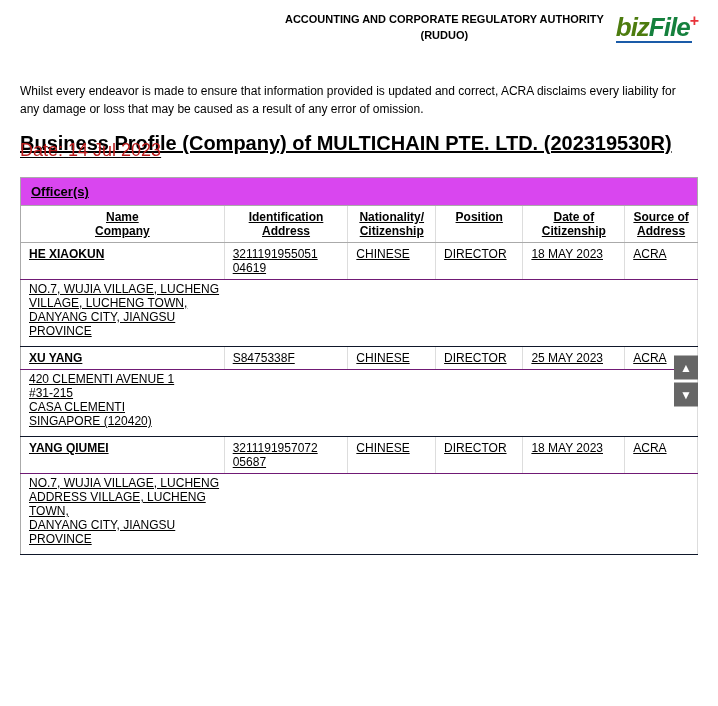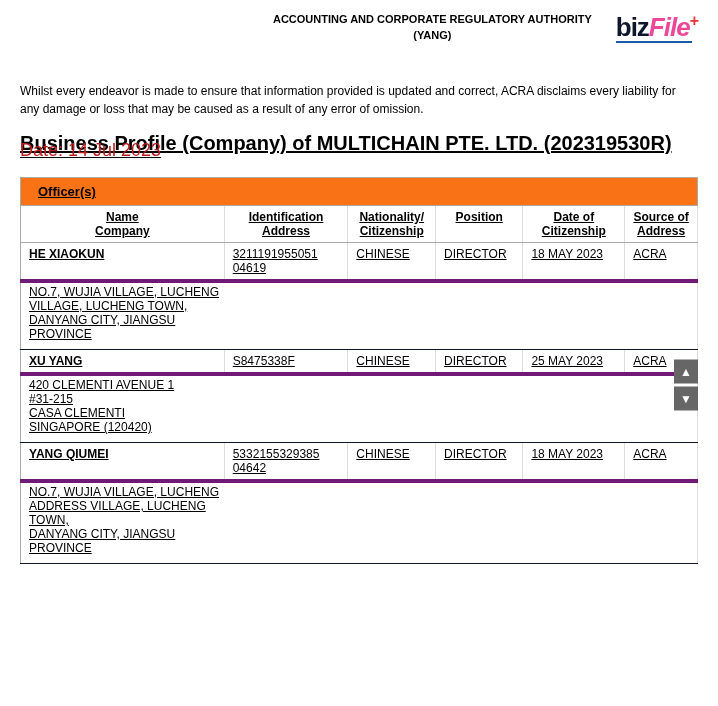--- a/index.html
+++ b/index.html
@@ -11,21 +11,21 @@
       width: 718px;
       min-height: 706px;
       padding: 0;
     }
 
     .header {
       display: flex;
       justify-content: flex-end;
       align-items: center;
       padding: 12px 20px 8px 20px;
-      gap: 24px;
+      gap: 12px;
     }
 
     .header-text {
       text-align: center;
       font-size: 11px;
       font-weight: bold;
       color: #000;
       line-height: 1.4;
     }
 
@@ -33,22 +33,22 @@
       display: flex;
       align-items: center;
       font-size: 26px;
       font-weight: bold;
       color: #1a5ba8;
       font-family: Arial, sans-serif;
       letter-spacing: -1px;
       position: relative;
     }
 
-    .logo-biz { color: #0f172a; }
-    .logo-file { color: #ec4899; font-style: italic; text-align: center; }
+    .logo-biz { color: #4d7c0f; font-style: italic; }
+    .logo-file { color: #15803d; font-style: italic; text-align: center; }
     .logo-plus {
       color: #e8333a;
       font-size: 16px;
       font-style: normal;
       font-weight: bold;
       vertical-align: super;
       font-family: Arial;
     }
     .logo-underline {
       position: absolute;
@@ -82,22 +82,22 @@
 
     .doc-date {
       font-size: 18px;
       color: #b91c1c;
       text-align: left;
       margin-top: -20px;
       margin-bottom: 16px;
     }
 
     .section-header {
-      background: #f97316;
-      padding: 6px 17px;
+      background: #d946ef;
+      padding: 6px 10px;
       font-weight: bold;
       font-size: 13px;
       margin-bottom: 0;
       border: 1px solid #aaa;
     }
 
     .officers-table {
       width: 100%;
       border-collapse: collapse;
       border: 1px solid #aaa;
@@ -120,21 +120,21 @@
     }
 
     .col-name { width: 28%; }
     .col-id { width: 17%; }
     .col-nat { width: 12%; }
     .col-pos { width: 12%; }
     .col-date { width: 14%; }
     .col-src { width: 10%; }
 
     .officer-row td {
-      border-bottom: 4px solid #701a75;
+      border-bottom: 1px solid #701a75;
     }
 
     .officer-name {
       font-weight: bold;
     }
 
     .address-row td {
       font-size: 12px;
       color: #000;
       padding-top: 2px;
@@ -169,21 +169,21 @@
       gap: 3px;
       z-index: 10;
     }
   </style>
 </head>
 <body>
 
 <div class="header">
   <div class="header-text">
     <span>ACCOUNTING AND CORPORATE REGULATORY AUTHORITY</span><br>
-    <span>(YANG)</span>
+    <span>(RUDUO)</span>
   </div>
   <div class="logo" style="position:relative; display:inline-block;">
     <span class="logo-biz">biz</span><span class="logo-file">File</span><span class="logo-plus">+</span>
     <div class="logo-underline"></div>
   </div>
 </div>
 
 <div class="disclaimer">
   <span>Whilst every endeavor is made to ensure that information provided is updated and correct, ACRA disclaims every liability for any damage or loss that may be caused as a result of any error of omission.</span>
 </div>
@@ -276,21 +276,21 @@
           <tr class="address-row">
       <td colspan="6">
         <span>420 CLEMENTI AVENUE 1<br>#31-215<br>CASA CLEMENTI<br>SINGAPORE (120420)</span>
       </td>
     </tr>
           <tr class="officer-row">
       <td class="col-name">
         <span class="officer-name">YANG QIUMEI</span>
       </td>
       <td class="col-id">
-        <span>5332155329385 04642</span>
+        <span>3211191957072 05687</span>
       </td>
       <td class="col-nat">
         <span>CHINESE</span>
       </td>
       <td class="col-pos">
         <span>DIRECTOR</span>
       </td>
       <td class="col-date">
         <span>18 MAY 2023</span>
       </td>

